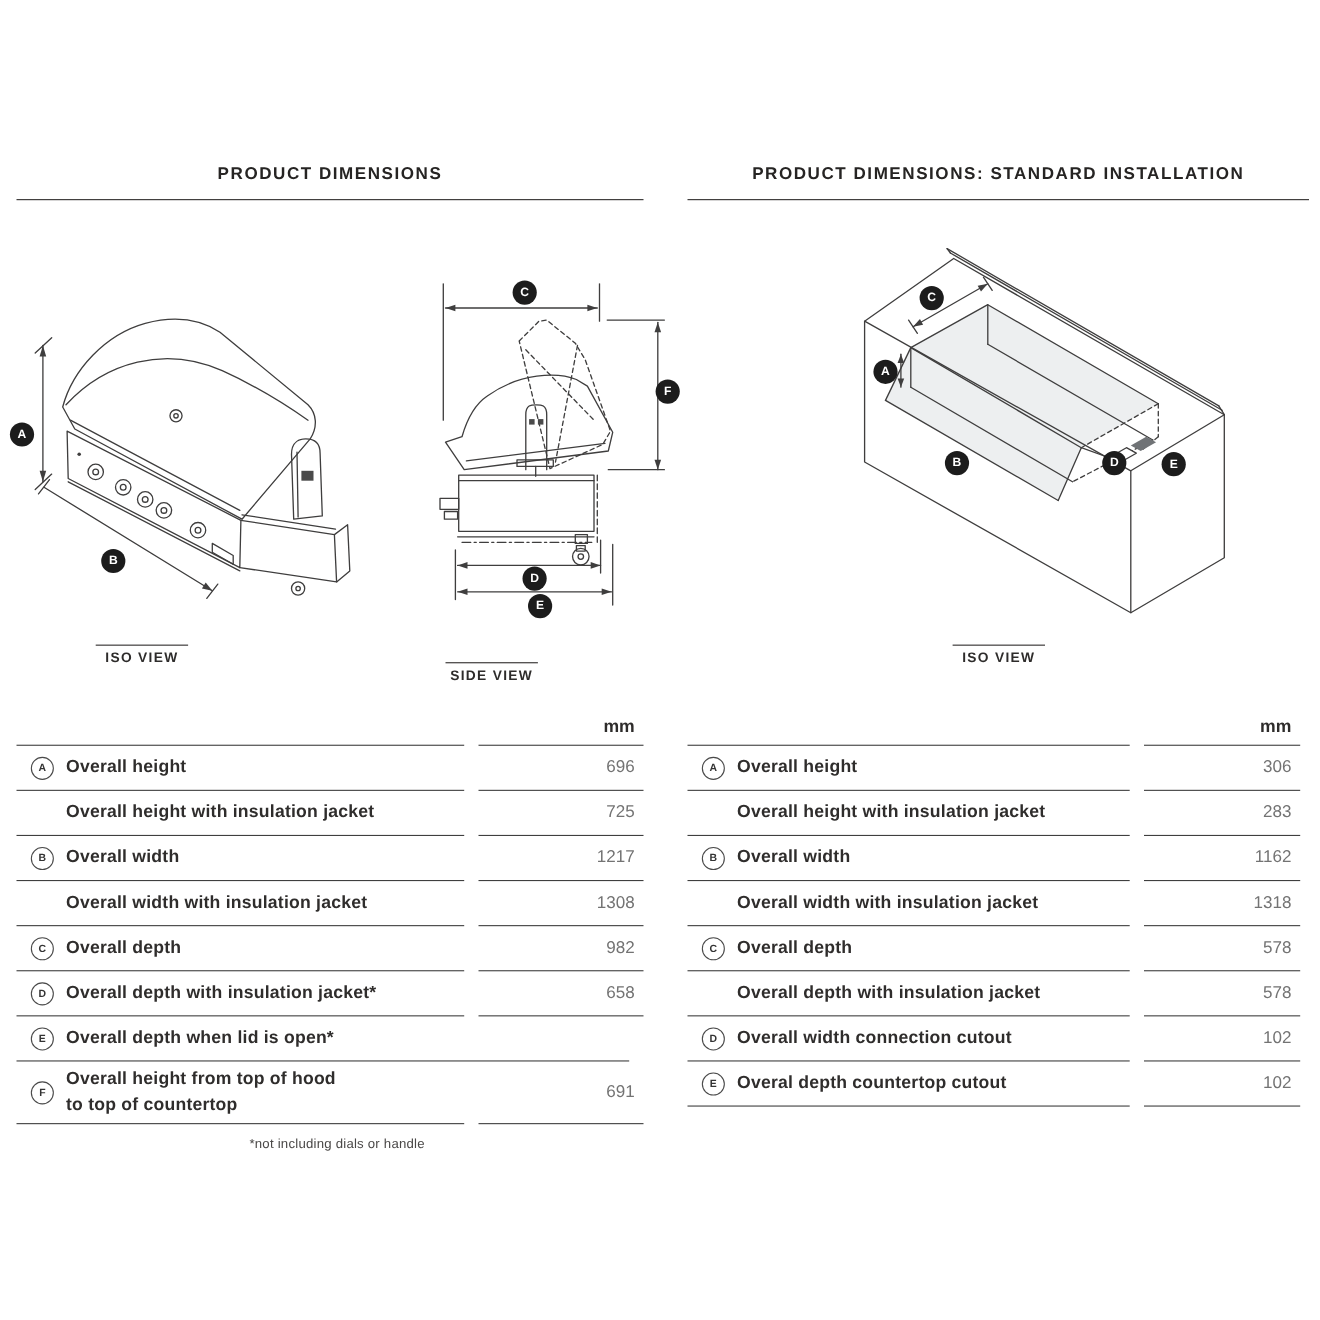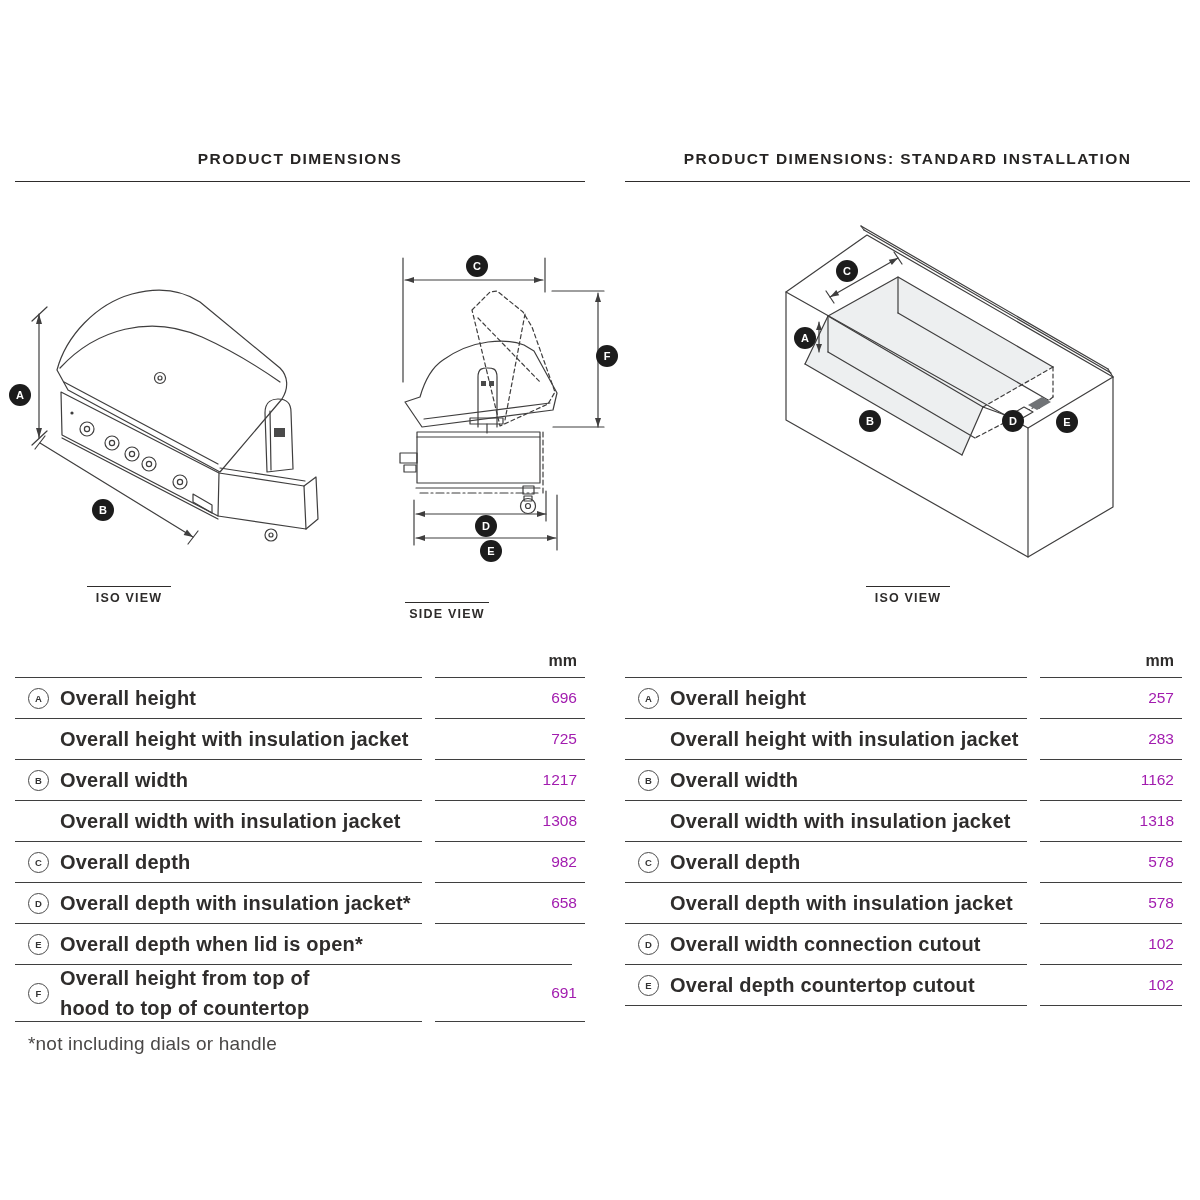--- a/index.html
+++ b/index.html
@@ -14,31 +14,31 @@
   .badge{position:absolute;width:22px;height:22px;border-radius:50%;background:#1c1c1c;color:#ffffff;
          font-size:11px;font-weight:bold;display:flex;align-items:center;justify-content:center;
          letter-spacing:0;}
   .caption{position:absolute;width:84px;border-top:1.6px solid #2e2c2b;padding-top:4px;text-align:center;
            font-size:12.5px;font-weight:bold;letter-spacing:1.2px;color:#2e2c2b;}
   
   .dimtable{position:absolute;top:645px;}
   .trow{display:flex;align-items:stretch;}
   .cell-label{border-bottom:1.6px solid #3f3f3f;display:flex;align-items:center;margin-right:13px;flex:1;}
   .cell-value{border-bottom:1.6px solid #3f3f3f;display:flex;align-items:center;justify-content:flex-end;
-              padding-right:8px;font-size:15.5px;color:#a21caf;}
+              padding-right:8px;font-size:15.5px;color:#737373;}
   .hrow{height:33px;}
   .hrow .cell-value{font-weight:bold;font-size:16px;color:#2e2c2b;}
   .r41{height:41px;}
   .r57{height:57px;}
   .badge-slot{width:32px;margin-left:13px;display:flex;align-items:center;}
   .tbadge{width:21px;height:21px;border:1.4px solid #4a4a4a;border-radius:50%;display:flex;
           align-items:center;justify-content:center;font-size:9.5px;font-weight:bold;color:#333;box-sizing:border-box;}
-  .tlabel{font-size:20px;font-weight:bold;color:#2f2d2c;letter-spacing:0.2px;line-height:1.5;}
+  .tlabel{font-size:16px;font-weight:bold;color:#2f2d2c;letter-spacing:0.2px;line-height:1.5;}
   .tlabel.wrap{max-width:262px;}
-  .footnote{margin-top:11px;padding-left:13px;font-size:19px;color:#4a4847;letter-spacing:0.2px;}
+  .footnote{margin-top:11px;padding-left:13px;font-size:12px;color:#4a4847;letter-spacing:0.2px;text-align:center;}
   .lt{width:570px;}
   .lt .cell-value{width:142px;}
   .rt{width:557px;}
   .rt .cell-value{width:134px;}
   svg .ln{stroke:#3f3e3e;stroke-width:1.2;fill:none;stroke-linejoin:round;stroke-linecap:round;}
   svg .fill{fill:#3f3e3e;stroke:none;}
 </style>
 </head>
 <body>
 
@@ -293,21 +293,21 @@
       <div class="cell-label"></div>
       <div class="cell-value">mm</div>
     </div>
     <div class="trow r41">
       <div class="cell-label">
           <span class="badge-slot">
             <span class="tbadge">A</span>
           </span>
           <span class="tlabel">Overall height</span>
         </div>
-      <div class="cell-value">257</div>
+      <div class="cell-value">306</div>
     </div>
     <div class="trow r41">
       <div class="cell-label">
           <span class="badge-slot"></span>
           <span class="tlabel">Overall height with insulation jacket</span>
         </div>
       <div class="cell-value">283</div>
     </div>
     <div class="trow r41">
       <div class="cell-label">

